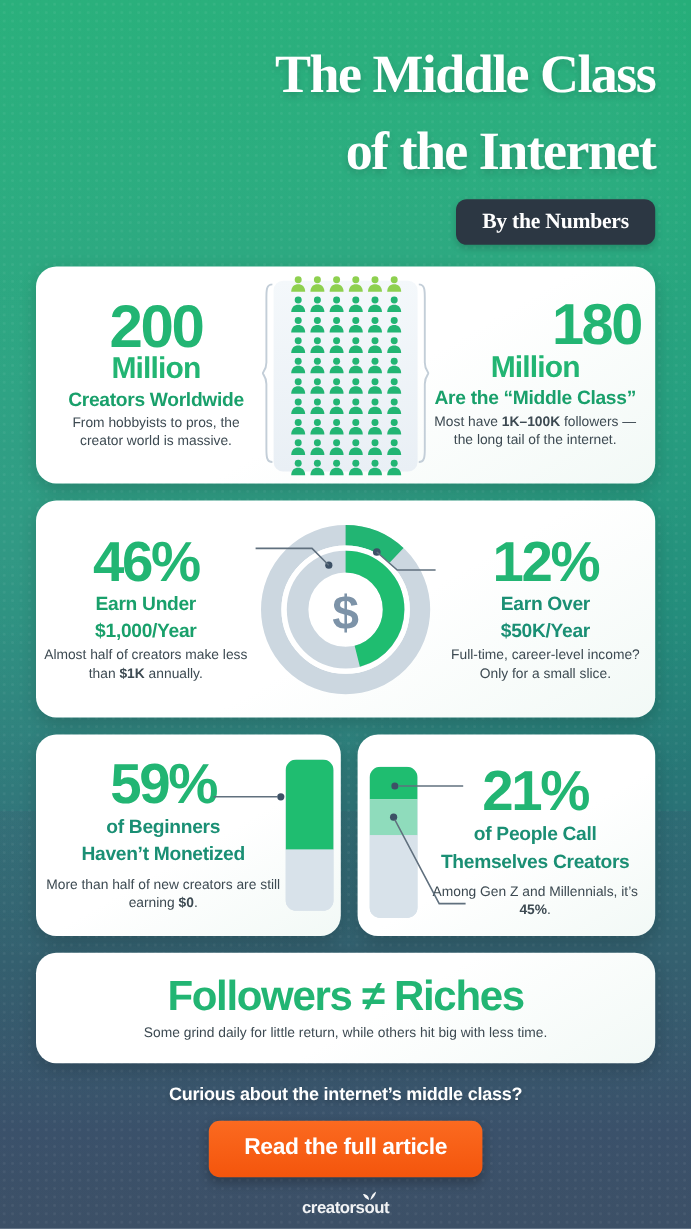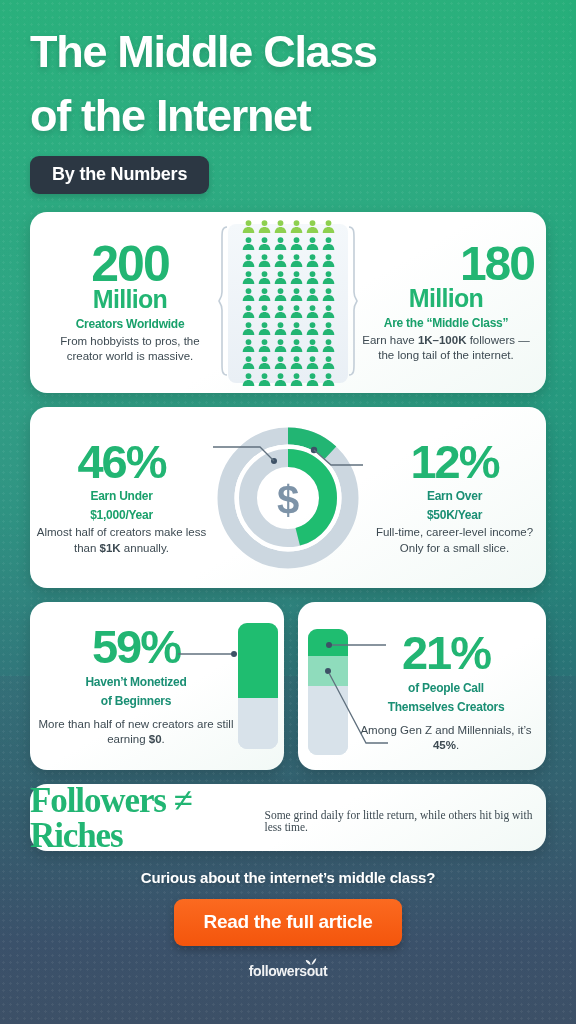--- a/index.html
+++ b/index.html
@@ -24,21 +24,21 @@
   
   body::before{
     content:"";position:absolute;inset:0;
     background-image:radial-gradient(rgba(255,255,255,.055) 1px, rgba(0,0,0,0) 1.3px);
     background-size:7px 7px;
     pointer-events:none;z-index:0;
   }
   .page{position:relative;z-index:1;width:576px;height:1024px;padding:0 30px;}
 
   
-  .header{padding-top:30px;text-align:left;}
+  .header{padding-top:40px;text-align:right;font-family:Liberation Serif, serif;}
   .title{
     color:#ffffff;font-weight:bold;font-size:45px;line-height:.98;
     letter-spacing:-1.3px;
     text-shadow:0 3px 6px rgba(0,0,0,.14);
   }
   .title .l2{display:block;margin-top:20px;}
   .badge{
     display:inline-block;margin-top:18px;
     background:#2c3743;color:#fff;
     font-size:18px;font-weight:bold;letter-spacing:-.2px;
@@ -55,21 +55,21 @@
   }
 
   
   .card1{margin-top:18px;height:181px;display:flex;align-items:center;padding:0 8px;}
   .c1-side{flex:1 1 0;text-align:center;padding:0 4px;}
   .big{
     color:#22b573;font-weight:bold;font-size:50px;line-height:.92;letter-spacing:-2px;
   }
   .big.sm{font-size:48px;text-align:right;}
   .mill{color:#22b573;font-weight:bold;font-size:25px;line-height:1.05;letter-spacing:-.7px;margin-top:-1px;}
-  .sub{color:#19a06b;font-weight:bold;font-size:12px;margin-top:5px;letter-spacing:-.25px;}
+  .sub{color:#19a06b;font-weight:bold;font-size:16px;margin-top:5px;letter-spacing:-.25px;}
   .sub.teal{color:#1a8f74;}
   .desc{color:#3d4a52;font-size:11.5px;line-height:1.32;margin-top:3px;}
   .desc b{color:#3d4a52;}
 
   .peoplewrap{flex:0 0 132px;position:relative;height:100%;display:flex;align-items:center;justify-content:center;}
   .peoplebg{
     position:absolute;left:6px;right:6px;top:12px;bottom:10px;
     background:linear-gradient(180deg,#f4f8fb,#e9eff5);
     border-radius:8px;
   }
@@ -92,21 +92,21 @@
   .bar{
     width:40px;height:126px;border-radius:9px;overflow:hidden;
     background:#d8e2ea;display:flex;flex-direction:column;flex:0 0 40px;
   }
   .seg-dark{background:#1fbd70;}
   .seg-mid{background:#8fdcbc;}
   .seg-empty{background:#d8e2ea;}
   .conn{position:absolute;pointer-events:none;}
 
   
-  .card4{margin-top:14px;height:67px;display:flex;align-items:center;justify-content:center;font-family:Liberation Serif, serif;}
+  .card4{margin-top:14px;height:92px;display:flex;flex-direction:column;align-items:center;justify-content:center;}
   .fbig{color:#22b573;font-weight:bold;font-size:35px;letter-spacing:-1.1px;line-height:1;}
   .fsub{color:#3d4a52;font-size:11.5px;margin-top:7px;}
 
   
   .footer{margin-top:18px;text-align:center;}
   .cta{color:#ffffff;font-weight:bold;font-size:15px;letter-spacing:-.2px;text-shadow:0 2px 4px rgba(0,0,0,.18);}
   .btn{
     display:inline-block;margin-top:13px;
     background:linear-gradient(180deg,#fb6a20,#f4550c);
     color:#fff;font-weight:bold;font-size:19px;letter-spacing:-.3px;
@@ -393,21 +393,21 @@
             <circle cx="8" cy="4.3" r="3.1" fill="#22b573"></circle>
             <path d="M1.8 15 C1.8 10.6 4.6 8.4 8 8.4 C11.4 8.4 14.2 10.6 14.2 15 Z" fill="#22b573"></path>
           </svg>
         </div>
     </div>
 
     <div class="c1-side">
       <div class="big sm">180</div>
       <div class="mill">Million</div>
       <div class="sub">Are the “Middle Class”</div>
-      <div class="desc"><span>Earn have </span><b>1K–100K</b><span> followers — the long tail of the internet.</span></div>
+      <div class="desc"><span>Most have </span><b>1K–100K</b><span> followers — the long tail of the internet.</span></div>
     </div>
   </div>
 
   <div class="card card2">
 
     <div class="c2-side">
       <div class="pct">46%</div>
       <div class="sub">Earn Under</div>
       <div class="sub">$1,000/Year</div>
       <div class="desc"><span>Almost half of creators make less than </span><b>$1K</b><span> annually.</span></div>
@@ -443,22 +443,22 @@
       <div class="sub teal">$50K/Year</div>
       <div class="desc">Full-time, career-level income? Only for a small slice.</div>
     </div>
   </div>
 
   <div class="row3">
 
     <div class="card card3a">
       <div class="c2-side" style="flex:1 1 auto;">
         <div class="pct">59%</div>
+        <div class="sub teal">of Beginners</div>
         <div class="sub teal">Haven’t Monetized</div>
-        <div class="sub teal">of Beginners</div>
         <div class="desc" style="margin-top:9px;"><span>More than half of new creators are still earning </span><b>$0</b><span>.</span></div>
       </div>
       <div style="position:relative;flex:0 0 40px;">
         <div class="bar">
           <div class="seg-dark" style="height:59%;"></div>
           <div class="seg-empty" style="height:41%;"></div>
         </div>
         <svg class="conn" style="left:-62px;top:24px;" width="70" height="14">
           <path d="M2 7 L55 7" stroke="#60707e" stroke-width="1.3" fill="none"></path>
           <circle cx="58" cy="7" r="3" fill="#3d5166"></circle>
@@ -493,21 +493,21 @@
 
   <div class="card card4">
     <div class="fbig">Followers ≠ Riches</div>
     <div class="fsub">Some grind daily for little return, while others hit big with less time.</div>
   </div>
 
   <div class="footer">
     <div class="cta">Curious about the internet’s middle class?</div>
     <button class="btn">Read the full article</button>
     <div class="logo">
-      <span>followers</span>
+      <span>creators</span>
       <span class="sprout">o<svg width="11" height="8" viewBox="0 0 11 8">
             <path d="M5 8 C5 4 2 3 0 3 C1 6 3 7 5 8 Z" fill="rgba(255,255,255,.95)"></path>
             <path d="M6 8 C7 4 9 2 11 1 C10 5 8 7 6 8 Z" fill="rgba(255,255,255,.95)"></path>
           </svg></span>
       <span>ut</span>
     </div>
   </div>
 
 </div>
 

